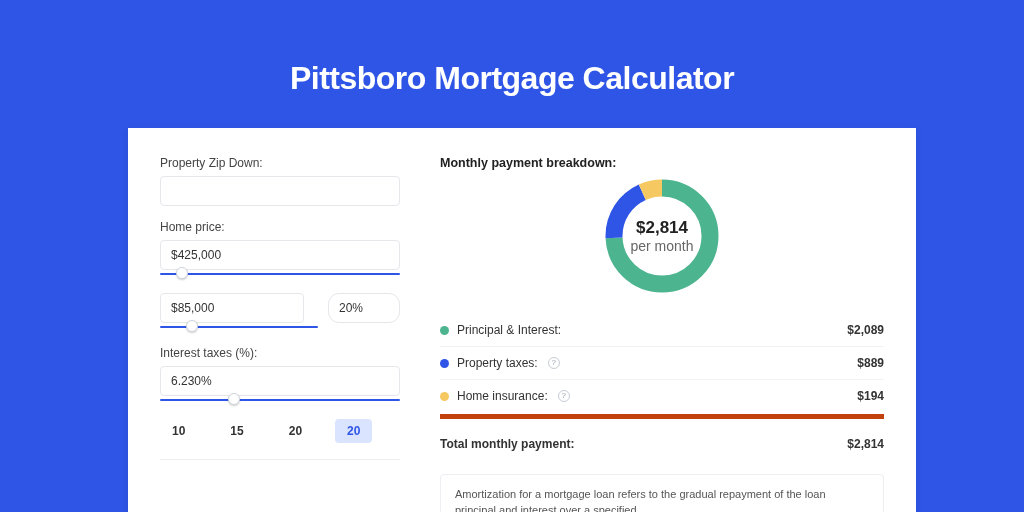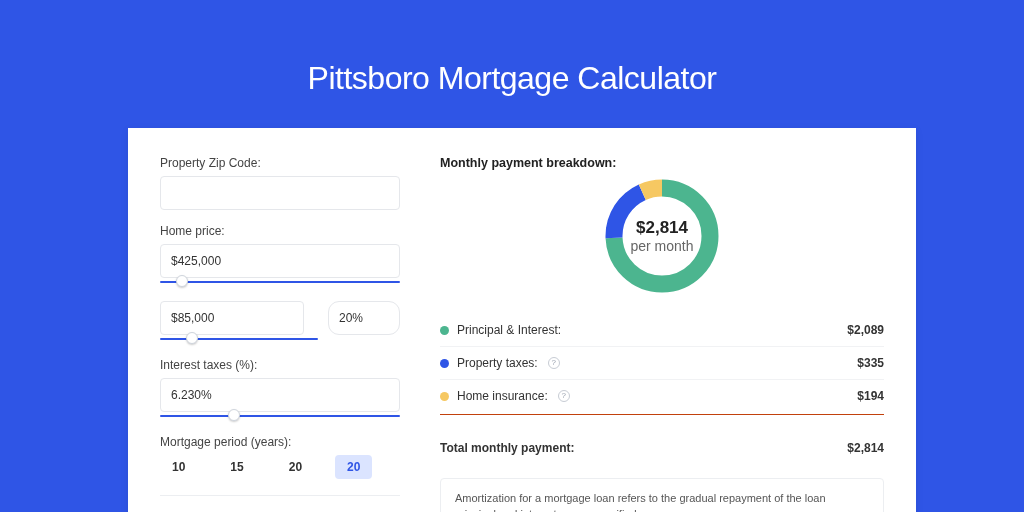--- a/index.html
+++ b/index.html
@@ -1,36 +1,36 @@
 <!DOCTYPE html>
 <html><head>
 <meta charset="utf-8">
 <style>
   * { box-sizing: border-box; margin: 0; padding: 0; }
   html, body { width: 1024px; height: 512px; overflow: hidden; font-family: Arial, Helvetica, sans-serif; }
   .stage { width: 1024px; height: 512px; background: #2f55e6; position: relative; }
-  .page-title { color: #fff; font-weight: 400; font-size: 32px; text-align: center; padding-top: 60px; padding-bottom: 48px; letter-spacing: -0.5px; }
+  .page-title { color: #fff; font-weight: 700; font-size: 32px; text-align: center; padding-top: 60px; padding-bottom: 48px; letter-spacing: -0.5px; }
   .panel {
     position: absolute;
     left: 128px; right: 108px; top: 128px;
     background: #fff;
     padding: 28px 32px 10px 32px;
     height: 400px;
     box-shadow: 0 2px 8px rgba(0,0,0,0.08);
   }
   .cols { display: flex; gap: 40px; }
   .left { width: 240px; flex: 0 0 240px; }
   .right { flex: 1; }
 
   .field { margin-bottom: 14px; }
   .field label { display: block; font-size: 12px; color: #444; margin-bottom: 6px; }
   .input {
     width: 100%; height: 30px;
     border: 1px solid #e5e7eb; border-radius: 4px;
-    padding: 16px 10px; font-size: 12px; color: #333; background: #fff;
+    padding: 0 10px; font-size: 12px; color: #333; background: #fff;
   }
   .row2 { display: flex; gap: 24px; justify-content: flex-end; }
   .row2 .input:first-child { flex: 1; }
   .row2 .input:last-child { width: 72px; flex: 0 0 72px; border-radius: 11px; }
 
   .slider {
     position: relative; height: 10px; margin-top: -1px;
   }
   .slider .track { position: absolute; left: 0; right: 0; top: 4px; height: 2px; background: #2f55e6; border-radius: 2px; }
   .slider .thumb {
@@ -61,21 +61,21 @@
 
   .break { margin-top: 4px; }
   .brow {
     display: flex; align-items: center; justify-content: space-between;
     padding: 9px 0; font-size: 12px; color: #333;
     border-bottom: 1px solid #f1f2f4;
   }
   .brow:last-child { border-bottom: none; }
   .brow .lab { display: flex; align-items: center; gap: 8px; }
   .dot { width: 9px; height: 9px; border-radius: 50%; display: inline-block; }
-  .brow.total { font-weight: 700; border-top: 1px solid #c2410c; border-bottom: none; margin-top: 2px; padding-top: 26px; }
+  .brow.total { font-weight: 700; border-top: 5px solid #c2410c; border-bottom: none; margin-top: 2px; padding-top: 18px; }
   .info {
     display: inline-flex; align-items: center; justify-content: center;
     width: 12px; height: 12px; border: 1px solid #c7ccd4; border-radius: 50%;
     color: #9aa2af; font-size: 8px; line-height: 1; margin-left: 2px;
   }
 
   .amort-card {
     border: 1px solid #eceef1; border-radius: 4px;
     padding: 12px 14px 0; margin-top: 14px;
   }
@@ -89,21 +89,21 @@
 
 <div class="stage">
   <div class="page-title">Pittsboro Mortgage Calculator</div>
 
   <div class="panel">
     <div class="cols">
 
       <div class="left">
 
         <div class="field">
-          <label>Property Zip Code:</label>
+          <label>Property Zip Down:</label>
           <input class="input" type="text" value="" style="">
         </div>
 
         <div class="field">
           <label>Home price:</label>
           <input class="input" type="text" value="$425,000" style="">
           <div class="slider">
             <div class="track"></div>
             <div class="thumb" id="thumb-home" style="left: 9%;"></div>
           </div>
@@ -123,21 +123,20 @@
         <div class="field">
           <label>Interest taxes (%):</label>
           <input class="input" type="text" value="6.230%" style="">
           <div class="slider">
             <div class="track"></div>
             <div class="thumb" id="thumb-rate" style="left: 31%;"></div>
           </div>
         </div>
 
         <div class="field">
-          <label>Mortgage period (years):</label>
           <div class="seg" id="seg">
               <div class="opt">10</div>
               <div class="opt">15</div>
               <div class="opt">20</div>
               <div class="opt sel">20</div>
             </div>
         </div>
 
         <div class="divider"></div>
 
@@ -167,21 +166,21 @@
                 <span>Principal &amp; Interest:</span>
               </div>
               <div class="val">$2,089</div>
             </div>
             <div class="brow">
               <div class="lab">
                 <span class="dot" style="background: rgb(47, 85, 230);"></span>
                 <span>Property taxes:</span>
                 <span class="info">?</span>
               </div>
-              <div class="val">$335</div>
+              <div class="val">$889</div>
             </div>
             <div class="brow">
               <div class="lab">
                 <span class="dot" style="background: rgb(246, 200, 98);"></span>
                 <span>Home insurance:</span>
                 <span class="info">?</span>
               </div>
               <div class="val">$194</div>
             </div>
           </div>

